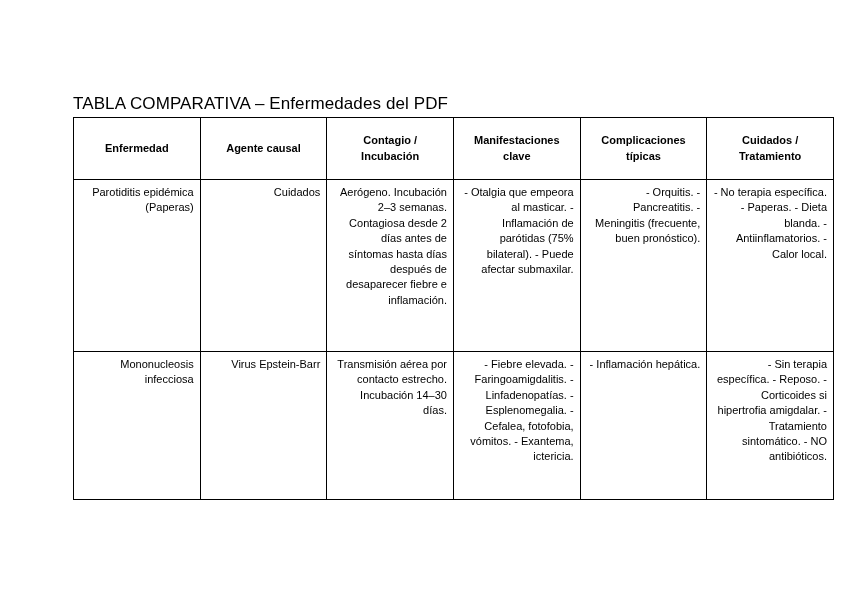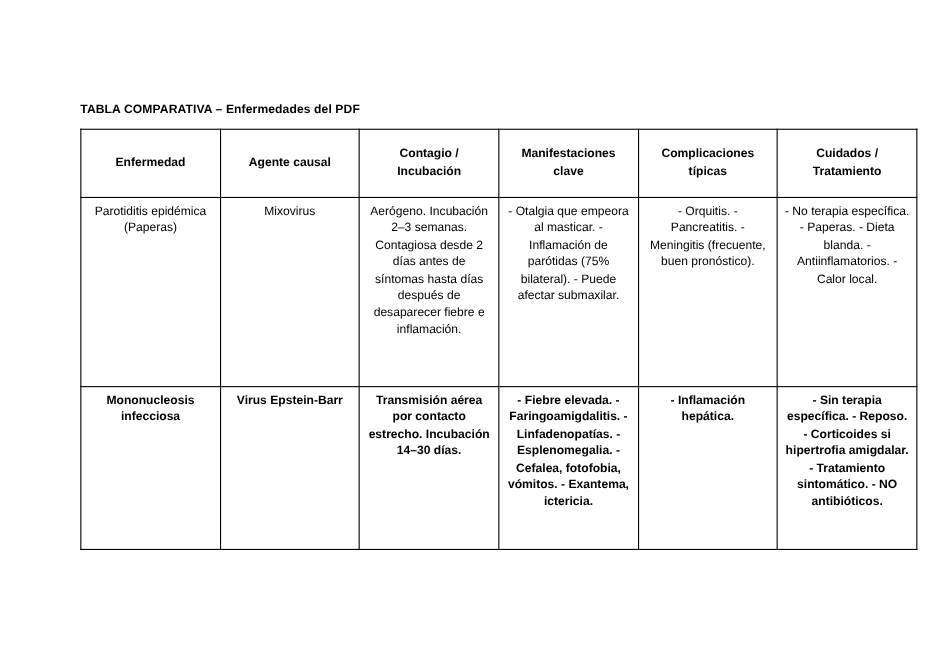--- a/index.html
+++ b/index.html
@@ -9,22 +9,22 @@
     height: 599px;
     position: relative;
     font-family: "Liberation Sans", sans-serif;
     color: #000000;
     overflow: hidden;
   }
   .doc-title {
     position: absolute;
     left: 73px;
     top: 94px;
-    font-size: 11px;
-    font-weight: bold;
+    font-size: 17px;
+    font-weight: normal;
     letter-spacing: 0.1px;
     white-space: nowrap;
   }
   table.comparative-table {
     position: absolute;
     left: 73px;
     top: 117px;
     width: 761px;
     border-collapse: collapse;
     table-layout: fixed;
@@ -39,46 +39,46 @@
     word-wrap: break-word;
   }
   .comparative-table th {
     font-weight: bold;
     text-align: center;
     vertical-align: middle;
     height: 62px;
   }
   .comparative-table td {
     font-weight: normal;
-    text-align: center;
+    text-align: right;
     vertical-align: top;
   }
   tr[data-row="0"] td { height: 172px; }
-  tr[data-row="1"] td { height: 148px; font-weight: bold; }
+  tr[data-row="1"] td { height: 148px; }
 </style>
 </head>
 <body>
 
 <div class="doc-title">TABLA COMPARATIVA – Enfermedades del PDF</div>
 
 <table class="comparative-table">
   <thead>
     <tr>
       <th>Enfermedad</th>
       <th>Agente causal</th>
       <th>Contagio / Incubación</th>
       <th>Manifestaciones clave</th>
       <th>Complicaciones típicas</th>
       <th>Cuidados / Tratamiento</th>
     </tr>
   </thead>
   <tbody>
     <tr data-row="0">
       <td>Parotiditis epidémica (Paperas)</td>
-      <td>Mixovirus</td>
+      <td>Cuidados</td>
       <td>Aerógeno. Incubación 2–3 semanas. Contagiosa desde 2 días antes de síntomas hasta días después de desaparecer fiebre e inflamación.</td>
       <td>- Otalgia que empeora al masticar. - Inflamación de parótidas (75% bilateral). - Puede afectar submaxilar.</td>
       <td>- Orquitis. - Pancreatitis. - Meningitis (frecuente, buen pronóstico).</td>
       <td>- No terapia específica. - Paperas. - Dieta blanda. - Antiinflamatorios. - Calor local.</td>
     </tr>
     <tr data-row="1">
       <td>Mononucleosis infecciosa</td>
       <td>Virus Epstein-Barr</td>
       <td>Transmisión aérea por contacto estrecho. Incubación 14–30 días.</td>
       <td>- Fiebre elevada. - Faringoamigdalitis. - Linfadenopatías. - Esplenomegalia. - Cefalea, fotofobia, vómitos. - Exantema, ictericia.</td>

